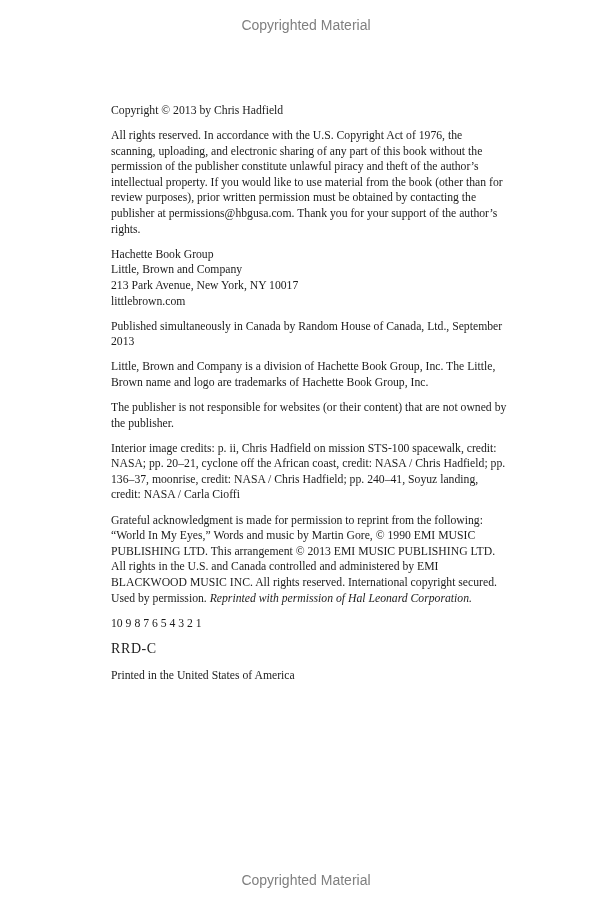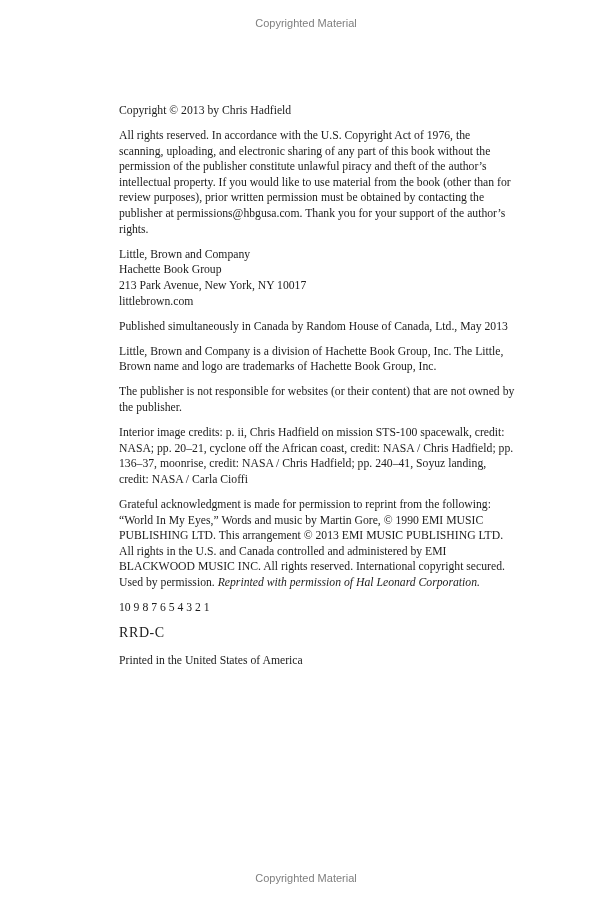--- a/index.html
+++ b/index.html
@@ -11,30 +11,30 @@
     font-family: "Liberation Serif", serif;
     color: #1c1c1c;
     overflow: hidden;
   }
   .watermark {
     position: absolute;
     left: 0;
     width: 600px;
     text-align: center;
     font-family: "Liberation Sans", sans-serif;
-    font-size: 11px;
+    font-size: 14px;
     color: #7f7f7f;
     padding-left: 12px;
   }
   .wm-top { top: 17px; }
   .wm-bottom { top: 872px; }
   .content {
     position: absolute;
     top: 103px;
-    left: 119px;
+    left: 111px;
     width: 396px;
     font-size: 11.7px;
     line-height: 15.6px;
     text-align: left;
   }
   .content p { margin: 0 0 9.5px 0; }
   .content .block-line { display: block; }
   .italic { font-style: italic; font-family: Liberation Serif, serif; }
   .printer-code {
     font-size: 14px;
@@ -47,28 +47,28 @@
 
 <div class="watermark wm-top">Copyrighted Material</div>
 
 <div class="content">
 
   <p>Copyright © 2013 by Chris Hadfield</p>
 
   <p>All rights reserved. In accordance with the U.S. Copyright Act of 1976, the scanning, uploading, and electronic sharing of any part of this book without the permission of the publisher constitute unlawful piracy and theft of the author’s intellectual property. If you would like to use material from the book (other than for review purposes), prior written permission must be obtained by contacting the publisher at permissions@hbgusa.com. Thank you for your support of the author’s rights.</p>
 
   <p>
+    <span class="block-line">Hachette Book Group</span>
     <span class="block-line">Little, Brown and Company</span>
-    <span class="block-line">Hachette Book Group</span>
     <span class="block-line">213 Park Avenue, New York, NY 10017</span>
     <span class="block-line">littlebrown.com</span>
   </p>
 
 
-  <p>Published simultaneously in Canada by Random House of Canada, Ltd., May 2013</p>
+  <p>Published simultaneously in Canada by Random House of Canada, Ltd., September 2013</p>
 
   <p>Little, Brown and Company is a division of Hachette Book Group, Inc. The Little, Brown name and logo are trademarks of Hachette Book Group, Inc.</p>
 
   <p>The publisher is not responsible for websites (or their content) that are not owned by the publisher.</p>
 
 
   <p>Interior image credits: p. ii, Chris Hadfield on mission STS-100 spacewalk, credit: NASA; pp. 20–21, cyclone off the African coast, credit: NASA / Chris Hadfield; pp. 136–37, moonrise, credit: NASA / Chris Hadfield; pp. 240–41, Soyuz landing, credit: NASA / Carla Cioffi</p>
 
   <p>
     <span>Grateful acknowledgment is made for permission to reprint from the following: “World In My Eyes,” Words and music by Martin Gore, © 1990 EMI MUSIC PUBLISHING LTD. This arrangement © 2013 EMI MUSIC PUBLISHING LTD. All rights in the U.S. and Canada controlled and administered by EMI BLACKWOOD MUSIC INC. All rights reserved. International copyright secured. Used by permission. </span>

